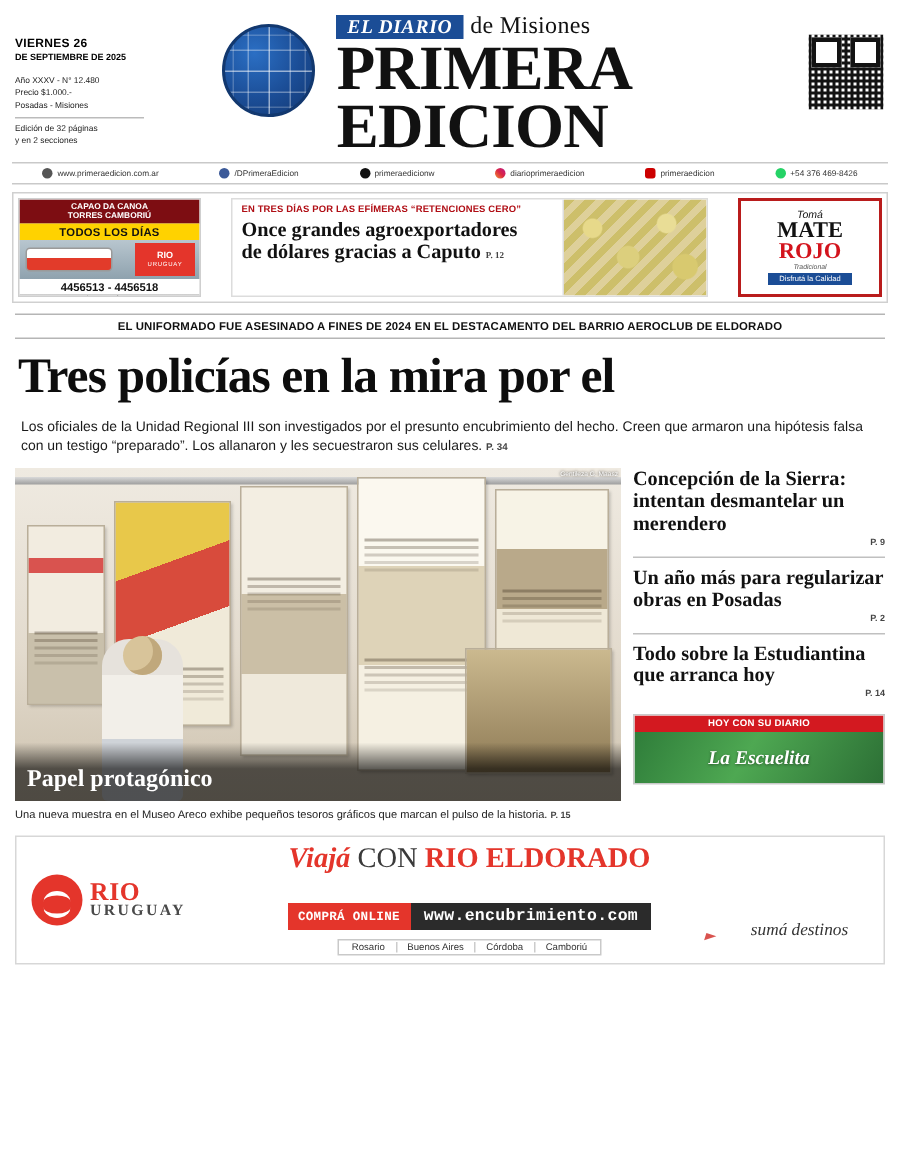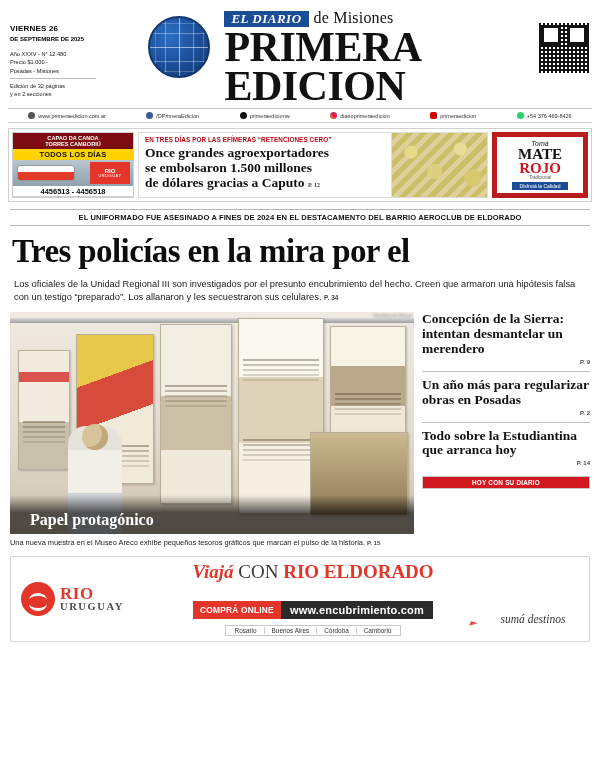--- a/index.html
+++ b/index.html
@@ -168,21 +168,21 @@
   .sico.ig { background: linear-gradient(45deg,#f09433,#dc2743,#bc1888); }
   .sico.yt { background: #cc0000; border-radius: 2px; }
   .sico.wa { background: #25d366; }
   .sico.web { background: #555; }
 
   
   .topstrip {
     margin: 5px 8px 0 8px;
     height: 74px;
     display: flex;
-    gap: 4px;
+    gap: 20px;
     border: 1px solid #d0d0d0;
     padding: 3px;
   }
   .ad-capao {
     width: 122px;
     background: linear-gradient(#e4e4e4, #cfcfcf);
     position: relative;
     overflow: hidden;
     border: 1px solid #cfcfcf;
   }
@@ -250,21 +250,21 @@
       radial-gradient(circle at 20% 30%, #e7d98a 0 6px, transparent 7px),
       radial-gradient(circle at 45% 60%, #dccf7d 0 7px, transparent 8px),
       radial-gradient(circle at 72% 25%, #e9dd96 0 6px, transparent 7px),
       radial-gradient(circle at 85% 70%, #d8c96f 0 8px, transparent 9px),
       repeating-linear-gradient(135deg, #cdbf6a 0 5px, #ded09a 5px 10px);
     border-left: 1px solid #ddd;
   }
   .ad-mate {
     width: 96px;
     background: #fff;
-    border: 5px solid #b91c1c;
+    border: 2px solid #b91c1c;
     display: flex; flex-direction: column;
     align-items: center; justify-content: center;
     text-align: center;
   }
   .mate-toma { font-size: 7px; color: #111; font-style: italic; }
   .mate-name {
     font-family: "Liberation Serif", serif;
     font-weight: bold; font-size: 15px; line-height: .95;
     color: #111;
   }
@@ -373,21 +373,21 @@
     box-shadow: inset -6px -3px 0 #c0a87c;
   }
   .photo-caption-overlay {
     position: absolute; left: 0; bottom: 0;
     width: 100%;
     background: linear-gradient(transparent, rgba(0,0,0,.62) 45%);
     color: #fff;
     font-family: "Liberation Serif", serif;
     font-weight: bold;
     font-size: 16px;
-    padding: 16px 8px 5px 20px;
+    padding: 16px 8px 5px 8px;
   }
   .photo-caption {
     margin-top: 4px;
     font-size: 7.4px;
     color: #1a1a1a;
     line-height: 1.3;
   }
   .photo-caption .pg { font-weight: bold; color: #444; font-size: 6px; }
 
   
@@ -467,21 +467,21 @@
   .ad-mid { flex: 1; text-align: center; }
   .viaja {
     font-family: "Liberation Serif", serif;
     font-size: 19px; line-height: 1;
   }
   .viaja .it { font-style: italic; font-weight: bold; color: #e4352b; }
   .viaja .con { color: #3a3a3a; font-weight: normal; }
   .viaja .rio2 { color: #e4352b; font-weight: bold; }
   .compra-row {
     margin-top: 20px;
-    display: flex; align-items: flex-start; justify-content: center;
+    display: flex; align-items: flex-start; justify-content: center; font-family: Liberation Mono, monospace;
   }
   .compra-btn {
     background: #e4352b; color: #fff;
     font-size: 8.4px; font-weight: bold;
     padding: 4px 7px; letter-spacing: .2px;
   }
   .compra-url {
     background: #2b2b2b; color: #fff;
     font-size: 11px; font-weight: bold;
     padding: 3px 9px; letter-spacing: .2px;
@@ -591,21 +591,20 @@
       </div>
       <div class="capao-phone">4456513 - 4456518</div>
       <div class="capao-url">www.riouruguaybus.com.ar</div>
     </div>
 
     <div class="ad-main">
       <div class="ad-main-text">
         <div class="ad-kicker">EN TRES DÍAS POR LAS EFÍMERAS “RETENCIONES CERO”</div>
         <div class="ad-head">
           <div>Once grandes agroexportadores</div>
-          <div>se embolsaron 1.500 millones</div>
           <span>de dólares gracias a Caputo</span>
           <span class="ad-page">P. 12</span>
         </div>
       </div>
       <div class="ad-photo"></div>
     </div>
 
     <div class="ad-mate">
       <div class="mate-toma">Tomá</div>
       <div class="mate-name">
@@ -667,20 +666,23 @@
       <div class="rb">
         <div class="rb-title">Un año más para regularizar obras en Posadas</div>
         <div class="rb-pg">P. 2</div>
       </div>
       <div class="rb">
         <div class="rb-title">Todo sobre la Estudiantina que arranca hoy</div>
         <div class="rb-pg">P. 14</div>
       </div>
       <div class="hoy-ad">
         <div class="hoy-head">HOY CON SU DIARIO</div>
+        <div class="hoy-body">
+          <span class="hoy-logo">La Escuelita</span>
+        </div>
       </div>
     </div>
   </div>
 
   <div class="bottom-ad">
     <div class="rio-logo">
       <div class="rio-mark"></div>
       <div class="rio-words">
         <div class="w1">RIO</div>
         <div class="w2">URUGUAY</div>

